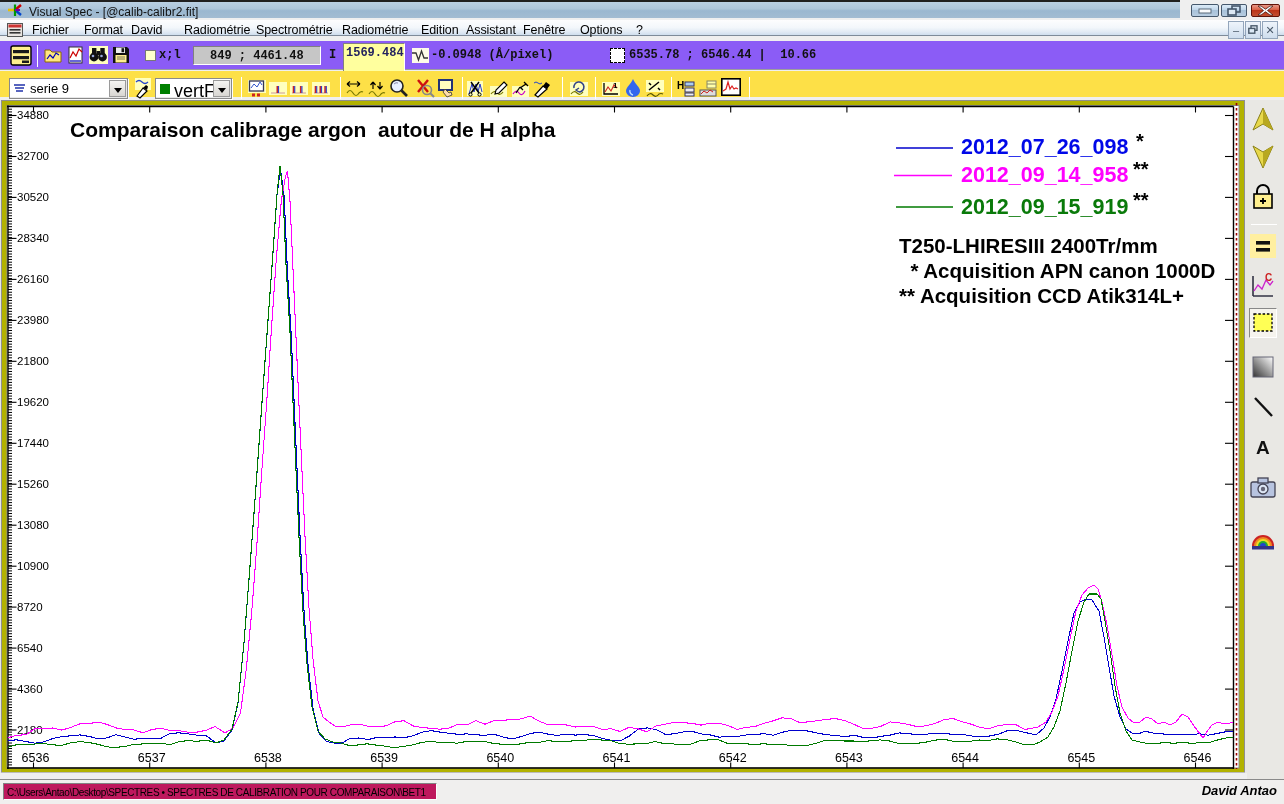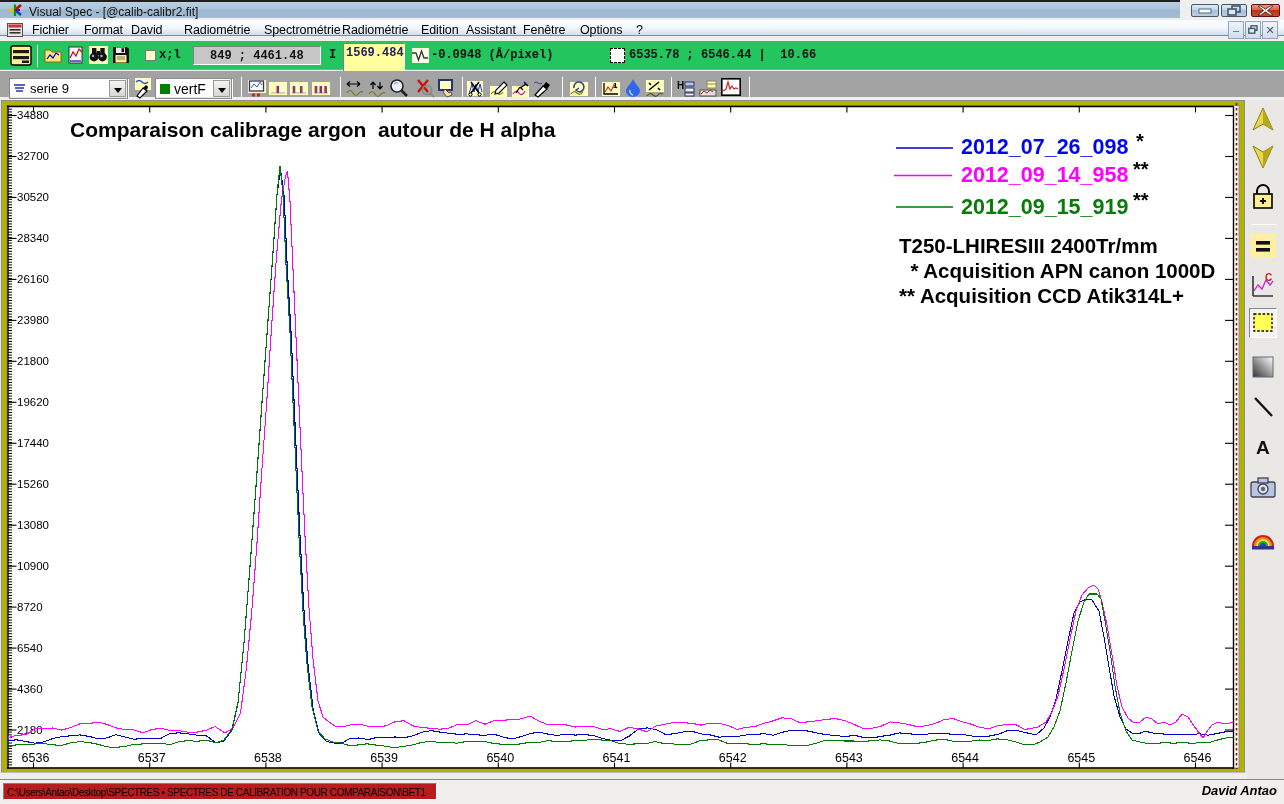--- a/index.html
+++ b/index.html
@@ -10,34 +10,34 @@
 #titletxt{position:absolute;left:29px;top:3px;font-size:12px;color:#111;}
 .capbtn{position:absolute;top:2px;height:13px;border-radius:2px;border:1px solid #46586c;overflow:hidden;}
 .capbtn svg,.mdibtn svg{display:block;margin:0 auto;}
 .blue{background:linear-gradient(180deg,#dcebf7 0%,#c0d6ea 45%,#a8c2da 50%,#b7cce0 100%);}
 #menubar{position:absolute;left:0;top:20px;width:1284px;height:16px;
  background:linear-gradient(180deg,#fdfdfe 0%,#f3f7fb 50%,#e2ebf5 78%,#cfdeee 100%);
  border-bottom:1px solid #7e8b99;}
 .mi{position:absolute;top:3px;font-size:12.5px;letter-spacing:-0.1px;color:#000;}
 .mdibtn{position:absolute;top:21px;width:16px;height:18px;background:linear-gradient(180deg,#eef4fb,#cfdeee);
  border:1px solid #93a5bb;font-size:11px;color:#4a5a6a;text-align:center;line-height:16px;}
-#tb1{position:absolute;left:0;top:41px;width:1284px;height:29px;background:#22c55e;border-bottom:1px solid #9d9d9d;}
-#tb2{position:absolute;left:0;top:71px;width:1284px;height:26px;background:#a3a3a3;}
+#tb1{position:absolute;left:0;top:41px;width:1284px;height:29px;background:#8b5cf6;border-bottom:1px solid #9d9d9d;}
+#tb2{position:absolute;left:0;top:71px;width:1284px;height:26px;background:#fde047;}
 .mono{font-family:"Liberation Mono",monospace;font-weight:bold;font-size:12px;color:#111;white-space:pre;}
 .sunk{border:1px solid;border-color:#808080 #ffffff #ffffff #808080;}
 .vsep{position:absolute;width:1px;background:#aaa;border-right:1px solid #fff;}
 .ico{position:absolute;}
 .combo{position:absolute;top:7px;height:21px;background:#fff;border:1px solid #8a8a8a;
  box-shadow:inset -1px -1px 0 #e8e8e8, 1px 1px 0 #fdfdfd;}
 .cbtn{position:absolute;right:1px;top:1px;bottom:1px;width:17px;background:linear-gradient(180deg,#f4f4f2,#d8d6d2);
  border:1px solid #9a9a9a;}
 .cbtn:after{content:"";position:absolute;left:4px;top:7px;border:4px solid transparent;border-top:5px solid #000;}
 #statusbar{position:absolute;left:0;top:779px;width:1284px;height:25px;background:#f0efee;border-top:1px solid #8a8a8a;}
 #statbox{position:absolute;left:3px;top:3px;width:434px;height:17px;border:1px solid;
- border-color:#828282 #fdfdfd #fdfdfd #828282;background:#b91c1c;}
+ border-color:#828282 #fdfdfd #fdfdfd #828282;background:#be185d;}
 #statbox span{position:absolute;left:3px;top:2.5px;font-size:10px;letter-spacing:-0.38px;color:#000;white-space:nowrap;}
 #chartwrap{position:absolute;left:0;top:0;width:1247px;height:773px;}
 </style></head>
 <body>
 
 <div id="titlebar">
  <svg class="abs" style="left:7px;top:1px" width="17" height="15" viewBox="0 0 17 15">
   <line x1="1" y1="7" x2="7" y2="7" stroke="#e8c000" stroke-width="2.6"></line>
   <line x1="8" y1="7" x2="14" y2="2" stroke="#cc0000" stroke-width="2.4"></line>
   <line x1="8" y1="7" x2="14" y2="12" stroke="#0044cc" stroke-width="2.4"></line>
@@ -67,21 +67,21 @@
  <svg class="abs" style="left:7px;top:1px" width="18" height="17" viewBox="0 0 18 17">
   <rect x="0.5" y="2.5" width="15" height="13" fill="#e8e4e0" stroke="#555"></rect>
   <rect x="1.5" y="3.5" width="13" height="3" fill="#cc3333"></rect>
   <rect x="2.5" y="8" width="11" height="1.6" fill="#333"></rect>
   <rect x="2.5" y="11" width="11" height="1.6" fill="#333"></rect>
  </svg>
  <div class="mi" style="left:32px">Fichier</div>
  <div class="mi" style="left:84px">Format</div>
  <div class="mi" style="left:131px">David</div>
  <div class="mi" style="left:184px">Radiométrie</div>
- <div class="mi" style="left:264px">Spectrométrie</div>
+ <div class="mi" style="left:256px">Spectrométrie</div>
  <div class="mi" style="left:342px">Radiométrie</div>
  <div class="mi" style="left:421px">Edition</div>
  <div class="mi" style="left:466px">Assistant</div>
  <div class="mi" style="left:523px">Fenêtre</div>
  <div class="mi" style="left:580px">Options</div>
  <div class="mi" style="left:636px">?</div>
 </div>
 <div class="mdibtn" style="left:1228px;">–</div>
 <div class="mdibtn" style="left:1245px;">
     <svg width="10" height="10" viewBox="0 0 10 10" style="margin-top:3px">
@@ -153,21 +153,21 @@
       <div class="cbtn"></div>
     </div>
 <svg class="ico" style="left:133px;top:7px" width="19" height="21" viewBox="0 0 19 21">
       <rect x="2" y="0" width="16" height="12" fill="#ffffbe"></rect>
       <path d="M3,4 q3,-3 6,0 t6,0" fill="none" stroke="#2244cc" stroke-width="1.2"></path>
       <path d="M4,18 l6,-8 l4,3 l-7,7 z" fill="#fff" stroke="#000" stroke-width="1.2"></path>
       <path d="M10,10 l3,-3 l2,1.5 l-1,3.5 z" fill="#000"></path>
     </svg>
 <div class="combo" style="left:155px;width:77px;">
       <div class="abs" style="left:4px;top:5px;width:10px;height:10px;background:#008000"></div>
-      <span class="abs" style="left:18px;top:2px;font-size:14px">vertF</span>
+      <span class="abs" style="left:18px;top:2px;font-size:18px">vertF</span>
       <div class="cbtn"></div>
     </div>
 <div class="vsep" style="left:241px;top:6px;height:22px"></div>
 <svg class="ico" style="left:248px;top:9px" width="18" height="18" viewBox="0 0 18 18">
       <rect x="0" y="0" width="18" height="13" fill="#ffffbe"></rect>
       <rect x="1.5" y="1" width="14" height="10" fill="#fff" stroke="#335" stroke-width="1.3"></rect>
       <path d="M3,8 l3,-4 l3,3 l3,-5 l2,3" fill="none" stroke="#3355cc" stroke-width="1"></path>
       <rect x="4" y="13.5" width="3" height="3" fill="#cc2222"></rect>
       <rect x="9" y="13.5" width="3" height="3" fill="#cc2222"></rect>
     </svg>

